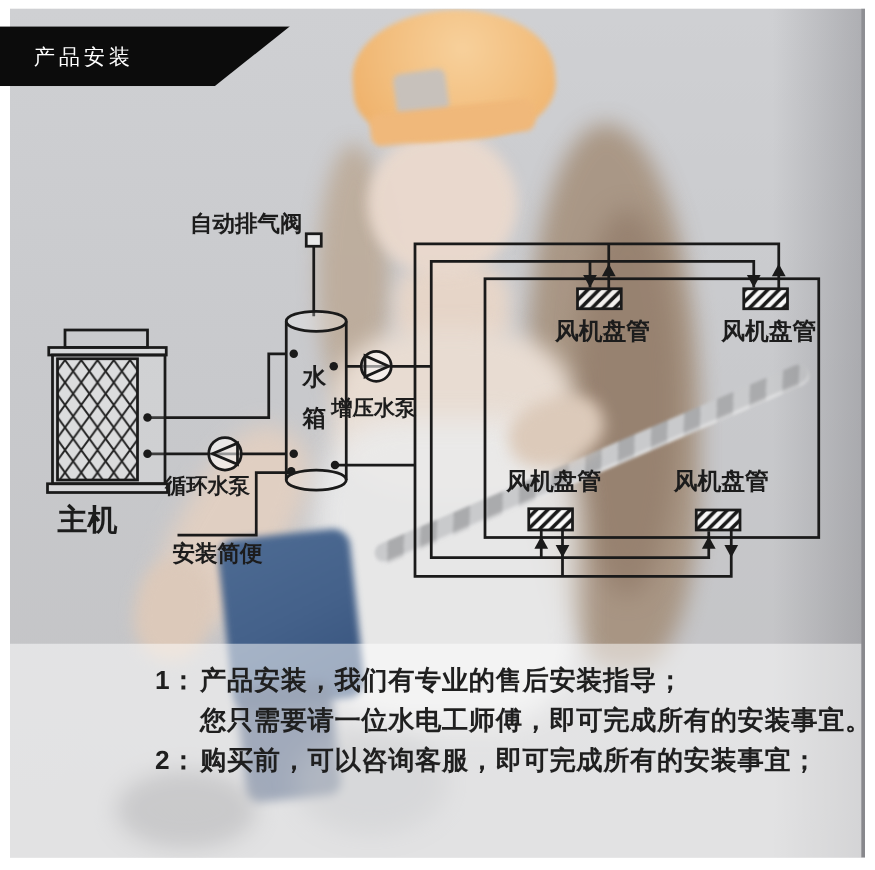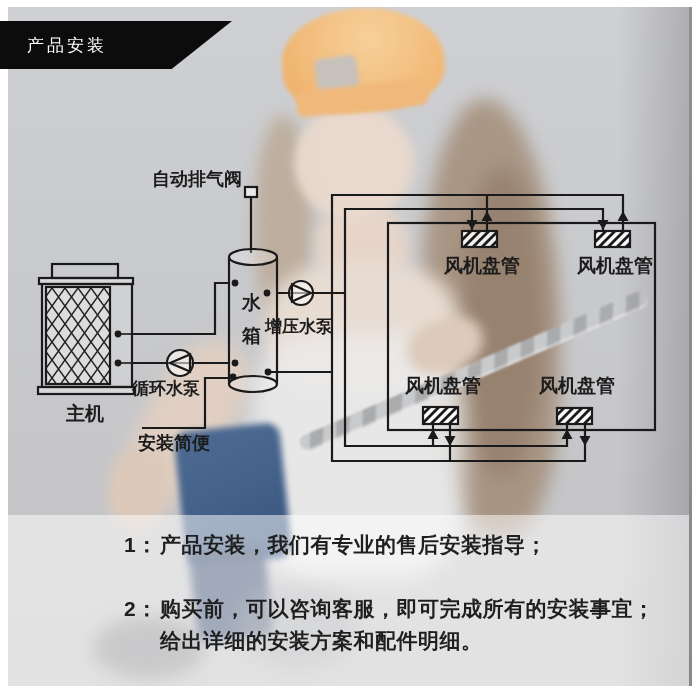--- a/index.html
+++ b/index.html
@@ -195,38 +195,38 @@
           <circle cx="268" cy="372" r="3.4"></circle>
         <circle cx="267" cy="293" r="3.4"></circle>
       </g>
     </svg>
 
     <div class="lbl" style="left:152px;top:170px;font-size:18px">自动排气阀</div>
     <div class="lbl tank-lbl" style="left:242px;top:293px">
       <span>水</span>
       <span>箱</span>
     </div>
-    <div class="lbl" style="left:66px;top:404px;font-size:19px">主机</div>
+    <div class="lbl" style="left:46px;top:404px;font-size:24px">主机</div>
     <div class="lbl" style="left:265px;top:318px;font-size:17px">增压水泵</div>
     <div class="lbl" style="left:132px;top:380px;font-size:17px">循环水泵</div>
     <div class="lbl" style="left:138px;top:434px;font-size:18px">安装简便</div>
     <div class="lbl fc-lbl" style="left:440px;top:256px">风机盘管</div>
     <div class="lbl fc-lbl" style="left:573px;top:256px">风机盘管</div>
     <div class="lbl fc-lbl" style="left:401px;top:376px">风机盘管</div>
     <div class="lbl fc-lbl" style="left:535px;top:376px">风机盘管</div>
 
     <div class="note" style="left:124px;top:530px">
       <span class="pfx">1：</span>
       <span>产品安装，我们有专业的售后安装指导；</span>
     </div>
+    <div class="note" style="left:160px;top:562px">
+      <span>您只需要请一位水电工师傅，即可完成所有的安装事宜。</span>
+    </div>
     <div class="note" style="left:124px;top:594px">
       <span class="pfx">2：</span>
       <span>购买前，可以咨询客服，即可完成所有的安装事宜；</span>
     </div>
-    <div class="note" style="left:160px;top:626px">
-      <span>给出详细的安装方案和配件明细。</span>
-    </div>
 
     <div class="banner">
       <span>产品安装</span>
     </div>
   </div>
 </div>
 
 </body></html>

